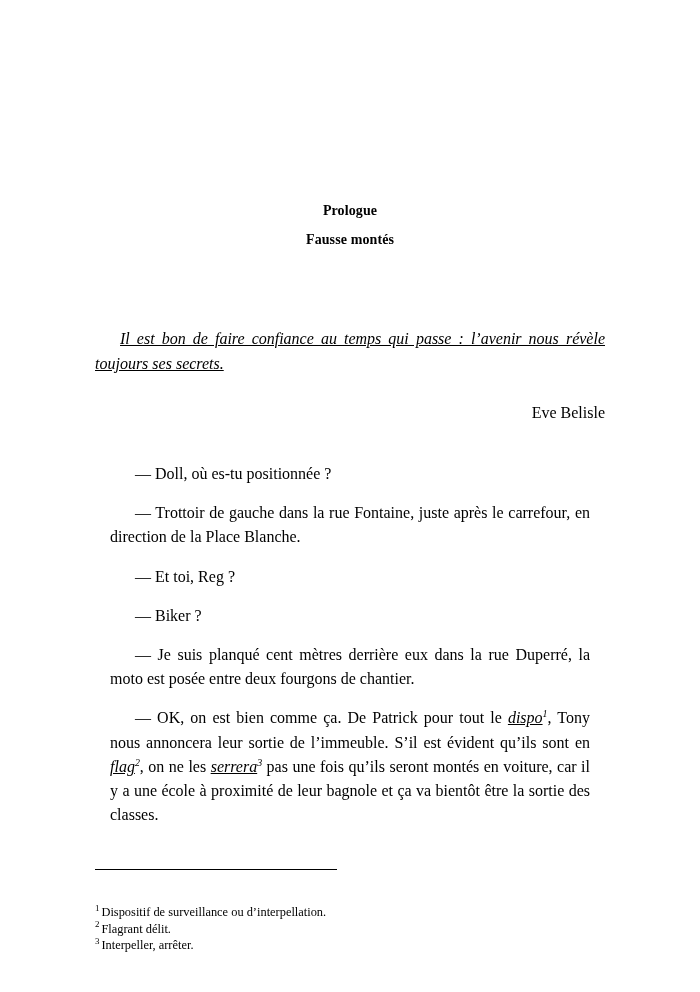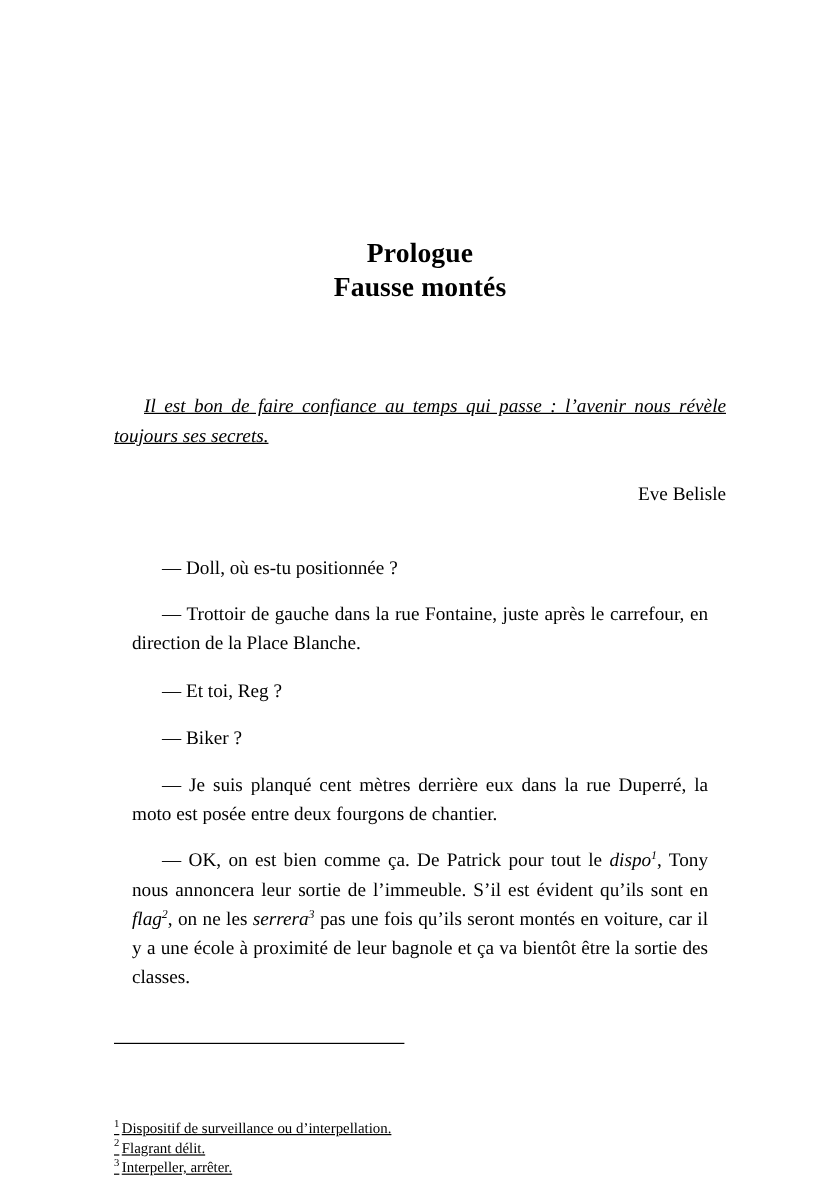--- a/index.html
+++ b/index.html
@@ -26,21 +26,21 @@
     left: 95px;
     width: 510px;
   }
 
   
   .headings {
     top: 196px;
     text-align: center;
   }
   .heading-line {
-    font-size: 23px;
+    font-size: 14px;
     font-weight: bold;
     line-height: 29px;
     letter-spacing: 0.1px;
   }
 
   
   .epigraph {
     top: 326px;
     font-style: italic;
     font-size: 16px;
@@ -65,42 +65,42 @@
     text-align: justify;
     text-justify: inter-word;
   }
   .body-text p {
     margin: 15px;
     text-indent: 25px;
   }
   .body-text i,
   .epigraph i {
     font-style: italic;
+    text-decoration: underline;
   }
   sup {
     font-size: 0.62em;
     vertical-align: super;
     line-height: 0;
     font-style: italic;
   }
 
   
   .footnote-rule {
     position: absolute;
     left: 95px;
     top: 869px;
     width: 242px;
     height: 0;
     border-top: 1.6px solid #000000;
   }
   .footnotes {
-    top: 932px;
+    top: 904px;
     font-size: 12.4px;
     line-height: 16.6px;
-    text-decoration: underline;
   }
   .footnotes .fn {
     margin: 0;
     text-indent: 0;
     white-space: nowrap;
   }
   .footnotes .fn sup {
     font-style: normal;
     font-size: 0.72em;
     margin-right: 2px;

